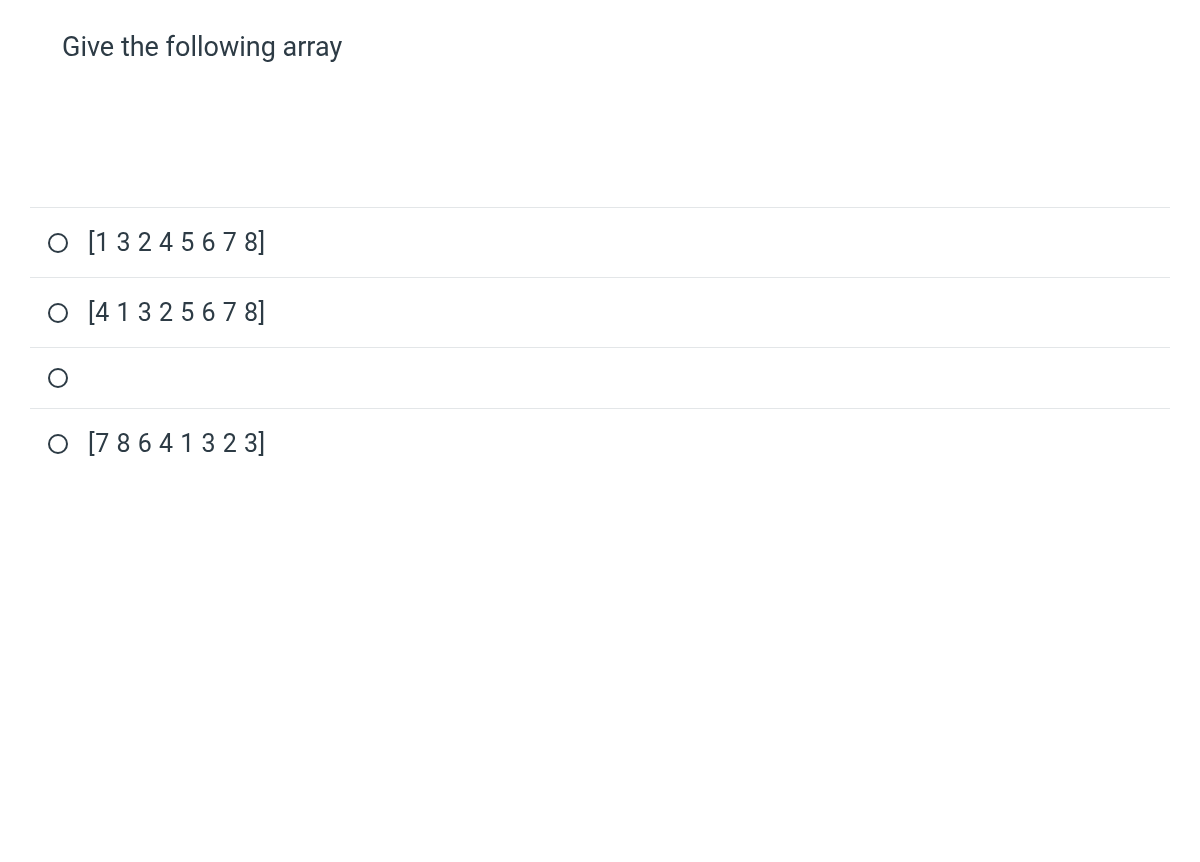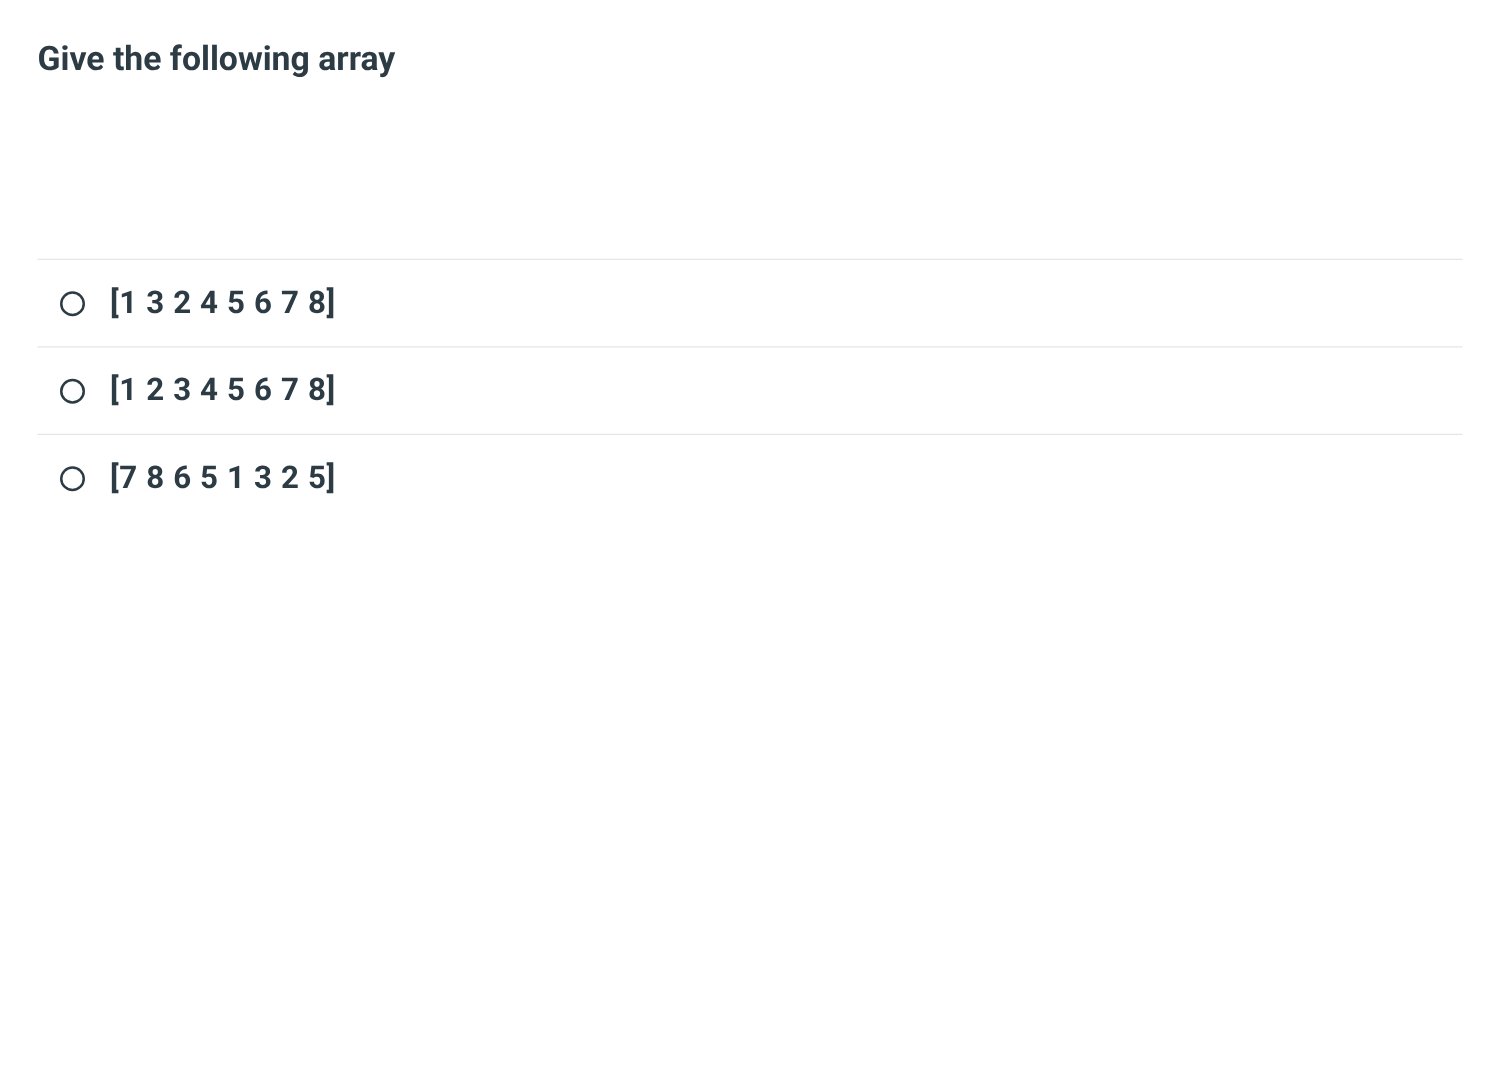--- a/index.html
+++ b/index.html
@@ -15,21 +15,22 @@
       width: 1200px;
     }
     .question-stem {
       margin-bottom: 140px;
     }
     .question-stem p {
       font-size: 27px;
       line-height: 1.45;
       color: #2d3b45;
       margin-bottom: 38px;
-      font-weight: 700;
+      font-weight: 400;
+      margin-left: 32px;
     }
     .question-stem p:last-child {
       margin-bottom: 0;
     }
     .options {
       border-top: 1px solid #e3e6e8;
     }
     .option {
       display: flex;
       align-items: center;
@@ -46,36 +47,38 @@
       border: 2px solid #2d3b45;
       border-radius: 50%;
       margin-right: 20px;
       flex-shrink: 0;
       background: #ffffff;
     }
     .option-label {
       font-size: 25px;
       color: #2d3b45;
       letter-spacing: 0.5px;
-      font-weight: bold;
     }
   </style>
 </head>
 <body>
 
 <div class="question-stem">
   <p>Give the following array</p>
 </div>
 
 <div class="options">
   <div class="option">
     <span class="radio"></span>
     <span class="option-label">[1 3 2 4 5 6 7 8]</span>
   </div>
   <div class="option">
     <span class="radio"></span>
-    <span class="option-label">[1 2 3 4 5 6 7 8]</span>
+    <span class="option-label">[4 1 3 2 5 6 7 8]</span>
   </div>
   <div class="option">
     <span class="radio"></span>
-    <span class="option-label">[7 8 6 5 1 3 2 5]</span>
+  </div>
+  <div class="option">
+    <span class="radio"></span>
+    <span class="option-label">[7 8 6 4 1 3 2 3]</span>
   </div>
 </div>
 
 </body></html>

